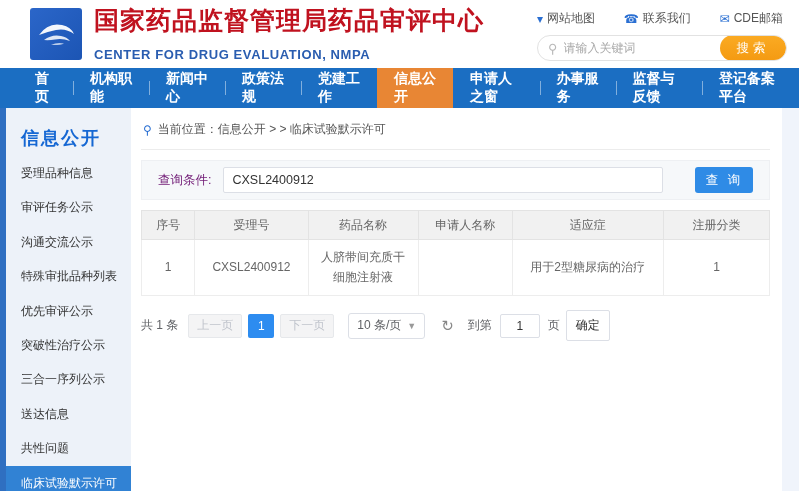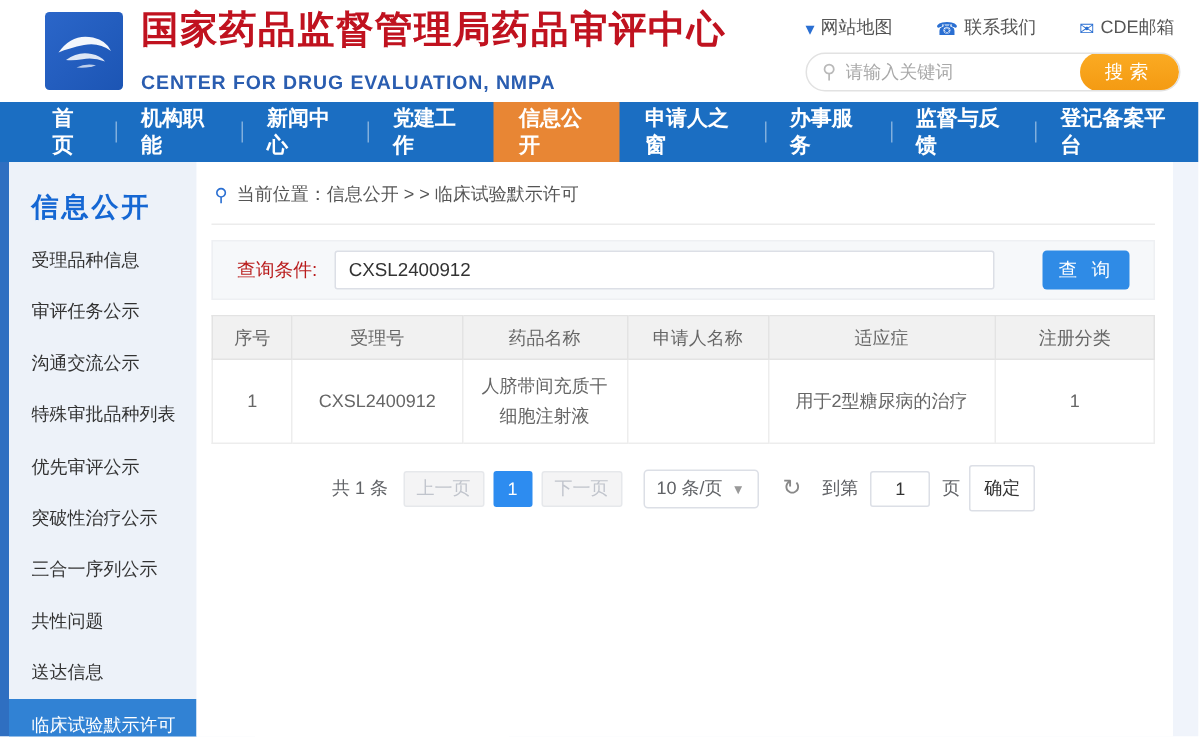--- a/index.html
+++ b/index.html
@@ -42,36 +42,36 @@
   .main { flex:1; background:#fff; padding:0 12px 0 10px; margin-right:20px; }
 
   
   .breadcrumb { display:flex; align-items:center; font-size:12px; color:#555; padding:13px 0 11px 2px;
                 border-bottom:1px solid #ececec; }
   .breadcrumb .pin { color:#2a6fd2; font-size:12px; margin-right:6px; }
 
   
   .query-bar { margin-top:10px; background:#f6f8fa; border:1px solid #eef0f3; height:40px;
                display:flex; align-items:center; padding:0 16px; }
-  .query-label { font-size:12.5px; color:#b91c1c; margin-right:12px; white-space:nowrap; }
+  .query-label { font-size:12.5px; color:#701a75; margin-right:12px; white-space:nowrap; }
   .query-input { width:440px; height:26px; border:1px solid #dcdfe6; border-radius:2px; background:#fff;
                  font-size:12.5px; color:#333; padding:0 8px; outline:none; }
   .query-btn { margin-left:32px; width:58px; height:26px; background:#2f8be6; border:none; border-radius:3px;
                color:#fff; font-size:12.5px; letter-spacing:3px; cursor:pointer; }
 
   
   table.result { width:100%; border-collapse:collapse; margin-top:10px; table-layout:fixed;padding-left:24px; }
   table.result th { background:#f1f1f1; color:#666; font-size:12px; font-weight:normal; height:29px;
                     border:1px solid #e3e3e3; }
   table.result td { color:#666; font-size:12px; height:56px; text-align:center; border:1px solid #ededed;
                     padding:4px 8px; line-height:1.6; word-break:break-all; }
   .col-0{width:8.5%} .col-1{width:18%} .col-2{width:17.5%} .col-3{width:15%} .col-4{width:24%} .col-5{width:17%}
 
   
-  .pager { display:flex; align-items:center; margin-top:14px; font-size:12px; color:#606266;justify-content:center; }
+  .pager { display:flex; align-items:center; margin-top:14px; font-size:12px; color:#606266; }
   .pager .total { margin-right:10px; }
   .pg-btn { min-width:50px; height:24px; display:flex; align-items:center; justify-content:center;
             background:#f4f4f5; border:1px solid #e6e8eb; border-radius:2px; color:#c0c4cc; font-size:12px;
             padding:0 8px; margin-right:6px; cursor:default; }
   .pg-num { min-width:26px; height:24px; display:flex; align-items:center; justify-content:center;
             background:#2d8cf0; color:#fff; border-radius:2px; font-size:12px; margin-right:6px; cursor:pointer; }
   .pg-size { height:26px; border:1px solid #dcdfe6; border-radius:3px; background:#fff; color:#606266;
              display:flex; align-items:center; padding:0 8px; margin-left:8px; cursor:pointer; }
   .pg-size .caret { font-size:9px; margin-left:6px; color:#999; }
   .pg-refresh { margin-left:16px; color:#888; font-size:15px; cursor:pointer; line-height:1; }
@@ -129,20 +129,23 @@
     </div>
 
     <div class="nav-item">
       <span>机构职能</span>
     </div>
 
     <div class="nav-item">
       <span>新闻中心</span>
     </div>
 
+    <div class="nav-item">
+      <span>政策法规</span>
+    </div>
 
     <div class="nav-item">
       <span>党建工作</span>
     </div>
 
     <div class="nav-item active">
       <span>信息公开</span>
     </div>
 
     <div class="nav-item">
@@ -190,25 +193,25 @@
 
         <div class="side-item">
           <span>突破性治疗公示</span>
         </div>
 
         <div class="side-item">
           <span>三合一序列公示</span>
         </div>
 
         <div class="side-item">
+          <span>送达信息</span>
+        </div>
+
+        <div class="side-item">
           <span>共性问题</span>
-        </div>
-
-        <div class="side-item">
-          <span>送达信息</span>
         </div>
 
         <div class="side-item active">
           <span>临床试验默示许可</span>
         </div>
 
       </div>
   </div>
 
   <div class="main">

